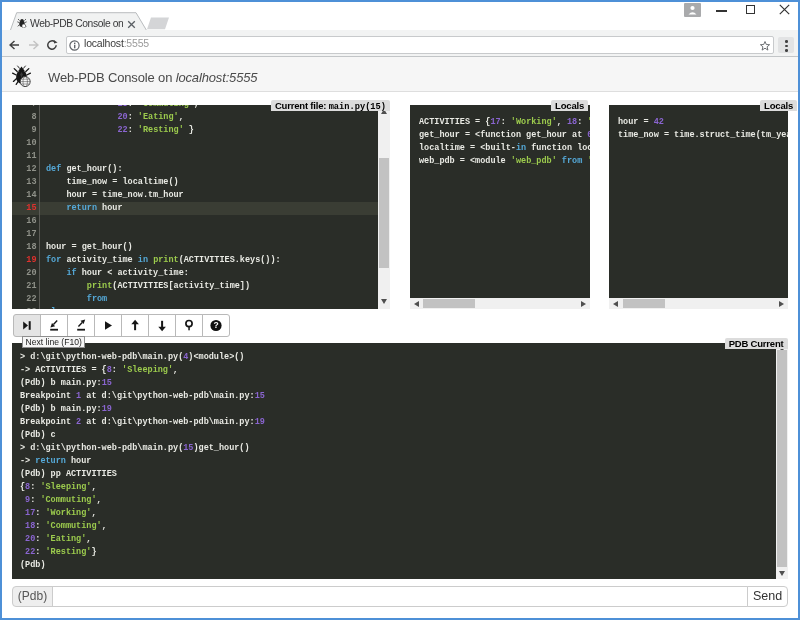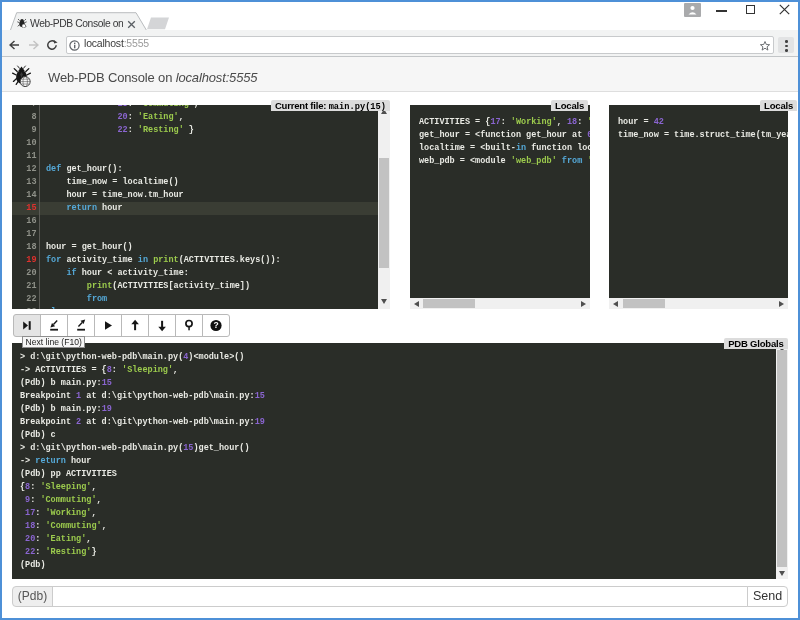--- a/index.html
+++ b/index.html
@@ -251,21 +251,21 @@
  <span class="n">17</span>: <span class="s">'Working'</span>,
  <span class="n">18</span>: <span class="s">'Commuting'</span>,
  <span class="n">20</span>: <span class="s">'Eating'</span>,
  <span class="n">22</span>: <span class="s">'Resting'</span>}
 (Pdb)</pre>
 </div>
 <div class="sbtrack" style="left:776px;top:343px;width:12px;height:236px"></div>
 <div class="tri" style="left:779px;top:347px;border-left:3.5px solid transparent;border-right:3.5px solid transparent;border-bottom:5px solid #505050"></div>
 <div class="tri" style="left:779px;top:571px;border-left:3.5px solid transparent;border-right:3.5px solid transparent;border-top:5px solid #505050"></div>
 <div class="sbthumb" style="left:777px;top:350px;width:10px;height:217px"></div>
-<div class="tag" style="right:12.5px;top:338px">PDB Globals</div>
+<div class="tag" style="right:12.5px;top:338px">PDB Current</div>
 
 <div class="abs" id="addon">(Pdb)</div>
 <div class="abs" id="inp"></div>
 <div class="abs" id="send">Send</div>
 
 <div class="abs" id="bTop"></div>
 <div class="abs" id="bLeft"></div>
 <div class="abs" id="bRight"></div>
 <div class="abs" id="bBot"></div>
 </div>

